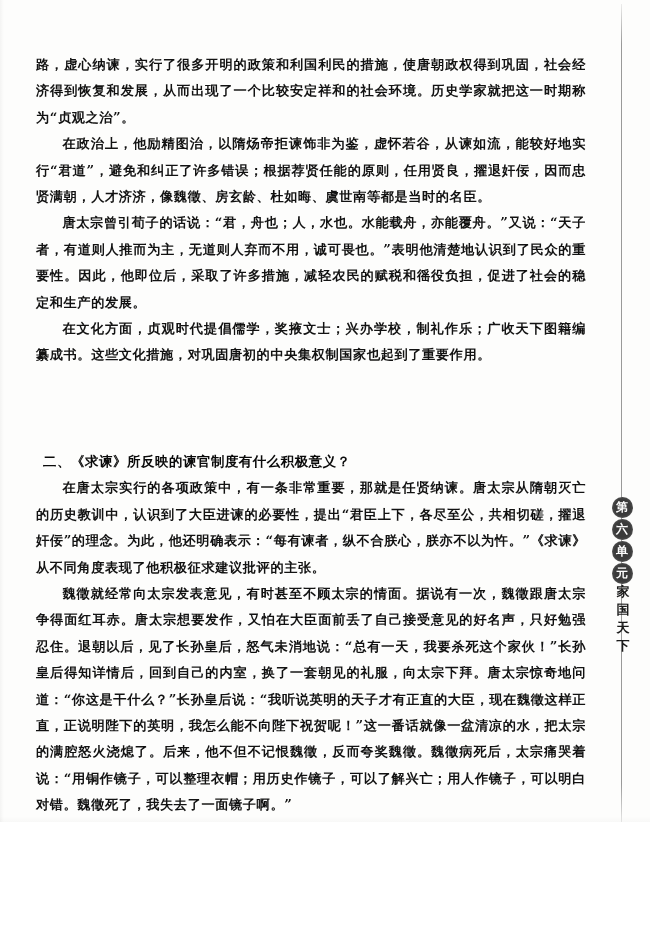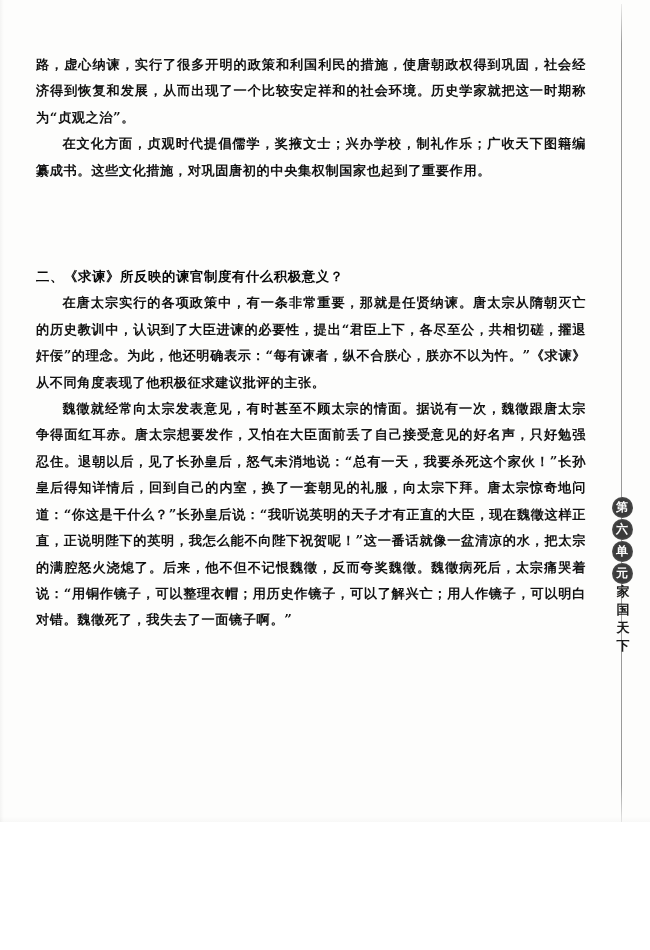--- a/index.html
+++ b/index.html
@@ -33,21 +33,21 @@
     text-align-last: left;
     letter-spacing: 0.6px;
     text-indent: 2em;
     font-weight: 600;
   }
   .para.no-indent {
     text-indent: 0;
   }
 
   .section-heading {
-    margin: 28px 0 0 0;
+    margin: 28px 0 0 7px;
     font-size: 13.4px;
     line-height: 26.4px;
     color: #0a0a0a;
     font-weight: 700;
     letter-spacing: 0.6px;
     font-family: "DejaVu Sans", "Liberation Sans", sans-serif;
   }
 
   .spacer-block {
     height: 52px;
@@ -144,20 +144,22 @@
 </head>
 <body>
 
 <div class="page">
 
   <div class="scan-edge-left"></div>
 
   <div class="content">
 
     <p class="para no-indent">路，虚心纳谏，实行了很多开明的政策和利国利民的措施，使唐朝政权得到巩固，社会经济得到恢复和发展，从而出现了一个比较安定祥和的社会环境。历史学家就把这一时期称为“贞观之治”。</p>
+    <p class="para">在政治上，他励精图治，以隋炀帝拒谏饰非为鉴，虚怀若谷，从谏如流，能较好地实行“君道”，避免和纠正了许多错误；根据荐贤任能的原则，任用贤良，擢退奸佞，因而忠贤满朝，人才济济，像魏徵、房玄龄、杜如晦、虞世南等都是当时的名臣。</p>
+    <p class="para">唐太宗曾引荀子的话说：“君，舟也；人，水也。水能载舟，亦能覆舟。”又说：“天子者，有道则人推而为主，无道则人弃而不用，诚可畏也。”表明他清楚地认识到了民众的重要性。因此，他即位后，采取了许多措施，减轻农民的赋税和徭役负担，促进了社会的稳定和生产的发展。</p>
     <p class="para">在文化方面，贞观时代提倡儒学，奖掖文士；兴办学校，制礼作乐；广收天下图籍编纂成书。这些文化措施，对巩固唐初的中央集权制国家也起到了重要作用。</p>
 
     <div class="spacer-block"></div>
 
     <h2 class="section-heading">二、《求谏》所反映的谏官制度有什么积极意义？</h2>
     <p class="para">在唐太宗实行的各项政策中，有一条非常重要，那就是任贤纳谏。唐太宗从隋朝灭亡的历史教训中，认识到了大臣进谏的必要性，提出“君臣上下，各尽至公，共相切磋，擢退奸佞”的理念。为此，他还明确表示：“每有谏者，纵不合朕心，朕亦不以为忤。”《求谏》从不同角度表现了他积极征求建议批评的主张。</p>
     <p class="para">魏徵就经常向太宗发表意见，有时甚至不顾太宗的情面。据说有一次，魏徵跟唐太宗争得面红耳赤。唐太宗想要发作，又怕在大臣面前丢了自己接受意见的好名声，只好勉强忍住。退朝以后，见了长孙皇后，怒气未消地说：“总有一天，我要杀死这个家伙！”长孙皇后得知详情后，回到自己的内室，换了一套朝见的礼服，向太宗下拜。唐太宗惊奇地问道：“你这是干什么？”长孙皇后说：“我听说英明的天子才有正直的大臣，现在魏徵这样正直，正说明陛下的英明，我怎么能不向陛下祝贺呢！”这一番话就像一盆清凉的水，把太宗的满腔怒火浇熄了。后来，他不但不记恨魏徵，反而夸奖魏徵。魏徵病死后，太宗痛哭着说：“用铜作镜子，可以整理衣帽；用历史作镜子，可以了解兴亡；用人作镜子，可以明白对错。魏徵死了，我失去了一面镜子啊。”</p>
 
   </div>
 

